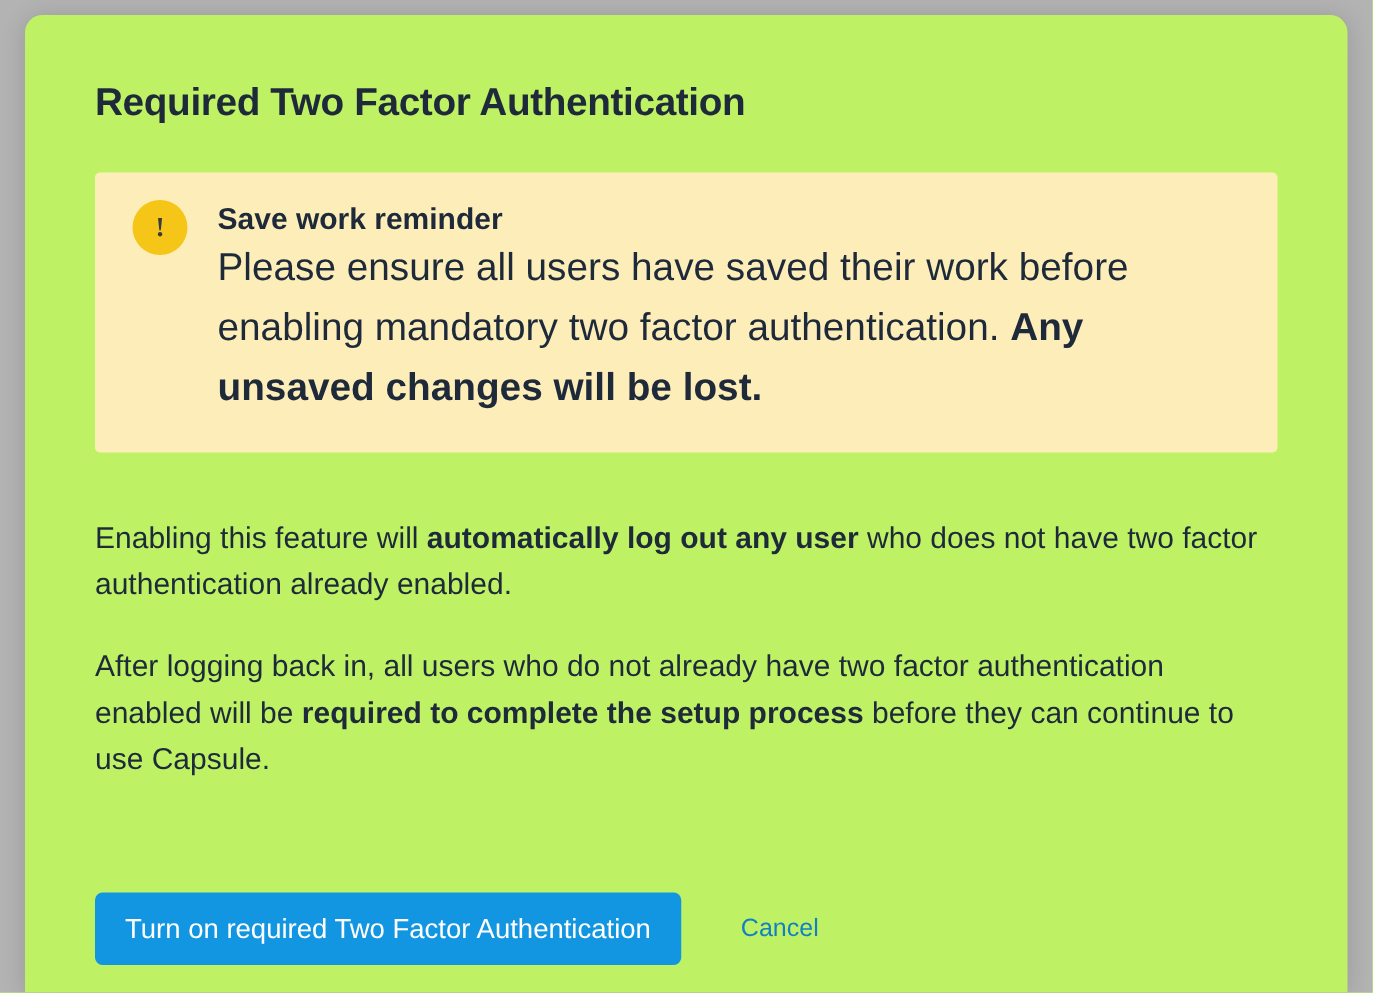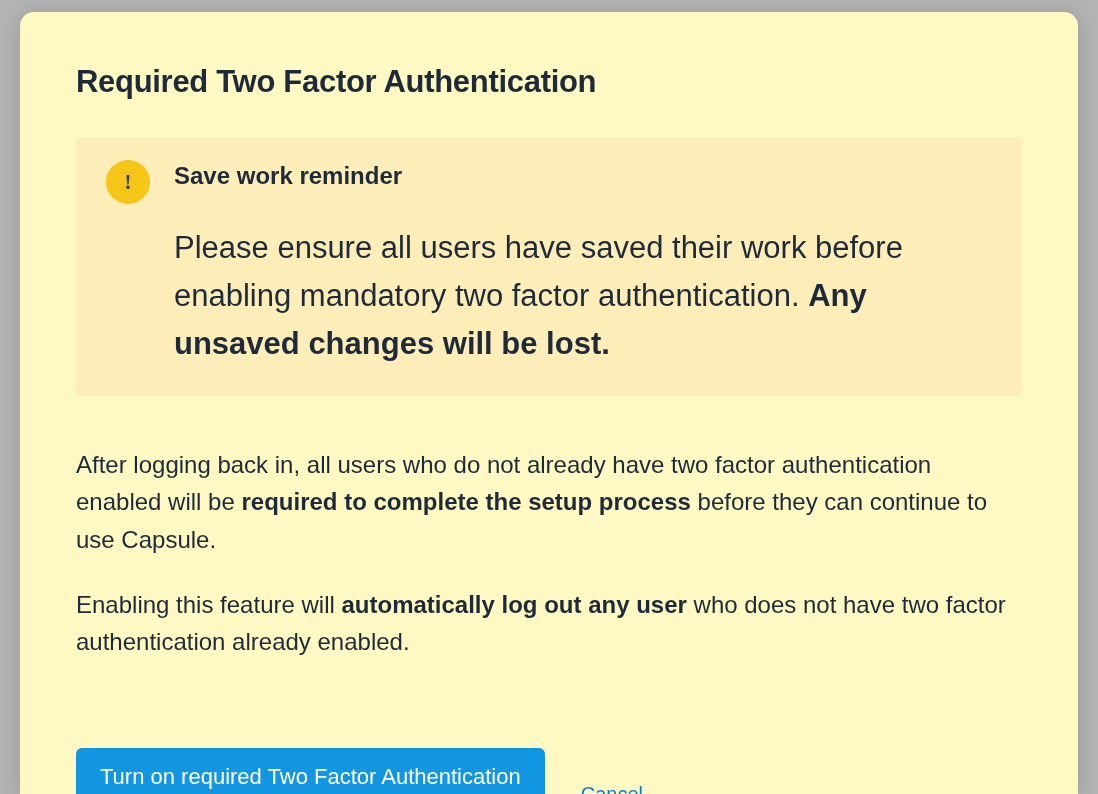--- a/index.html
+++ b/index.html
@@ -14,21 +14,21 @@
       height: 794px;
       position: relative;
       overflow: hidden;
     }
     .modal {
       position: absolute;
       top: 12px;
       left: 20px;
       right: 20px;
       bottom: 0;
-      background: #fef9c3;
+      background: #bef264;
       border-radius: 14px 14px 0 0;
       padding: 52px 56px 46px 56px;
       box-shadow: 0 2px 20px rgba(0,0,0,0.15);
     }
     .modal-title {
       font-size: 31px;
       font-weight: 600;
       color: #1e2a3a;
       letter-spacing: -0.3px;
       margin-bottom: 38px;
@@ -60,21 +60,21 @@
       color: #3a3a3a;
       line-height: 1;
     }
     .alert-content {
       flex: 1;
     }
     .alert-title {
       font-size: 24px;
       font-weight: 700;
       color: #1e2a3a;
-      margin-bottom: 34px;
+      margin-bottom: 0;
     }
     .alert-body {
       font-size: 31px;
       line-height: 1.55;
       color: #1e2a3a;
       font-weight: 400;
     }
     .alert-body .bold {
       font-weight: 700;
     }
@@ -82,22 +82,22 @@
       font-size: 24px;
       line-height: 1.55;
       color: #1e2a3a;
       margin-bottom: 28px;
     }
     .body-text .bold {
       font-weight: 700;
     }
     .actions {
       display: flex;
-      align-items: flex-end;
-      gap: 36px;
+      align-items: center;
+      gap: 48px;
       margin-top: 88px;
     }
     .btn-primary {
       background: #1396e2;
       color: #ffffff;
       border: none;
       border-radius: 6px;
       padding: 16px 24px;
       font-size: 22px;
       font-weight: 400;
@@ -126,24 +126,24 @@
     </div>
     <div class="alert-content">
       <div class="alert-title">Save work reminder</div>
       <div class="alert-body">
         <span>Please ensure all users have saved their work before enabling mandatory two factor authentication. </span><span class="bold">Any unsaved changes will be lost.</span>
       </div>
     </div>
   </div>
 
   <p class="body-text">
-    <span>After logging back in, all users who do not already have two factor authentication enabled will be </span><span class="bold">required to complete the setup process</span><span> before they can continue to use Capsule.</span>
+    <span>Enabling this feature will </span><span class="bold">automatically log out any user</span><span> who does not have two factor authentication already enabled.</span>
   </p>
 
   <p class="body-text">
-    <span>Enabling this feature will </span><span class="bold">automatically log out any user</span><span> who does not have two factor authentication already enabled.</span>
+    <span>After logging back in, all users who do not already have two factor authentication enabled will be </span><span class="bold">required to complete the setup process</span><span> before they can continue to use Capsule.</span>
   </p>
 
   <div class="actions">
     <button class="btn-primary">Turn on required Two Factor Authentication</button>
     <button class="btn-link">Cancel</button>
   </div>
 </div>
 
 </body></html>

